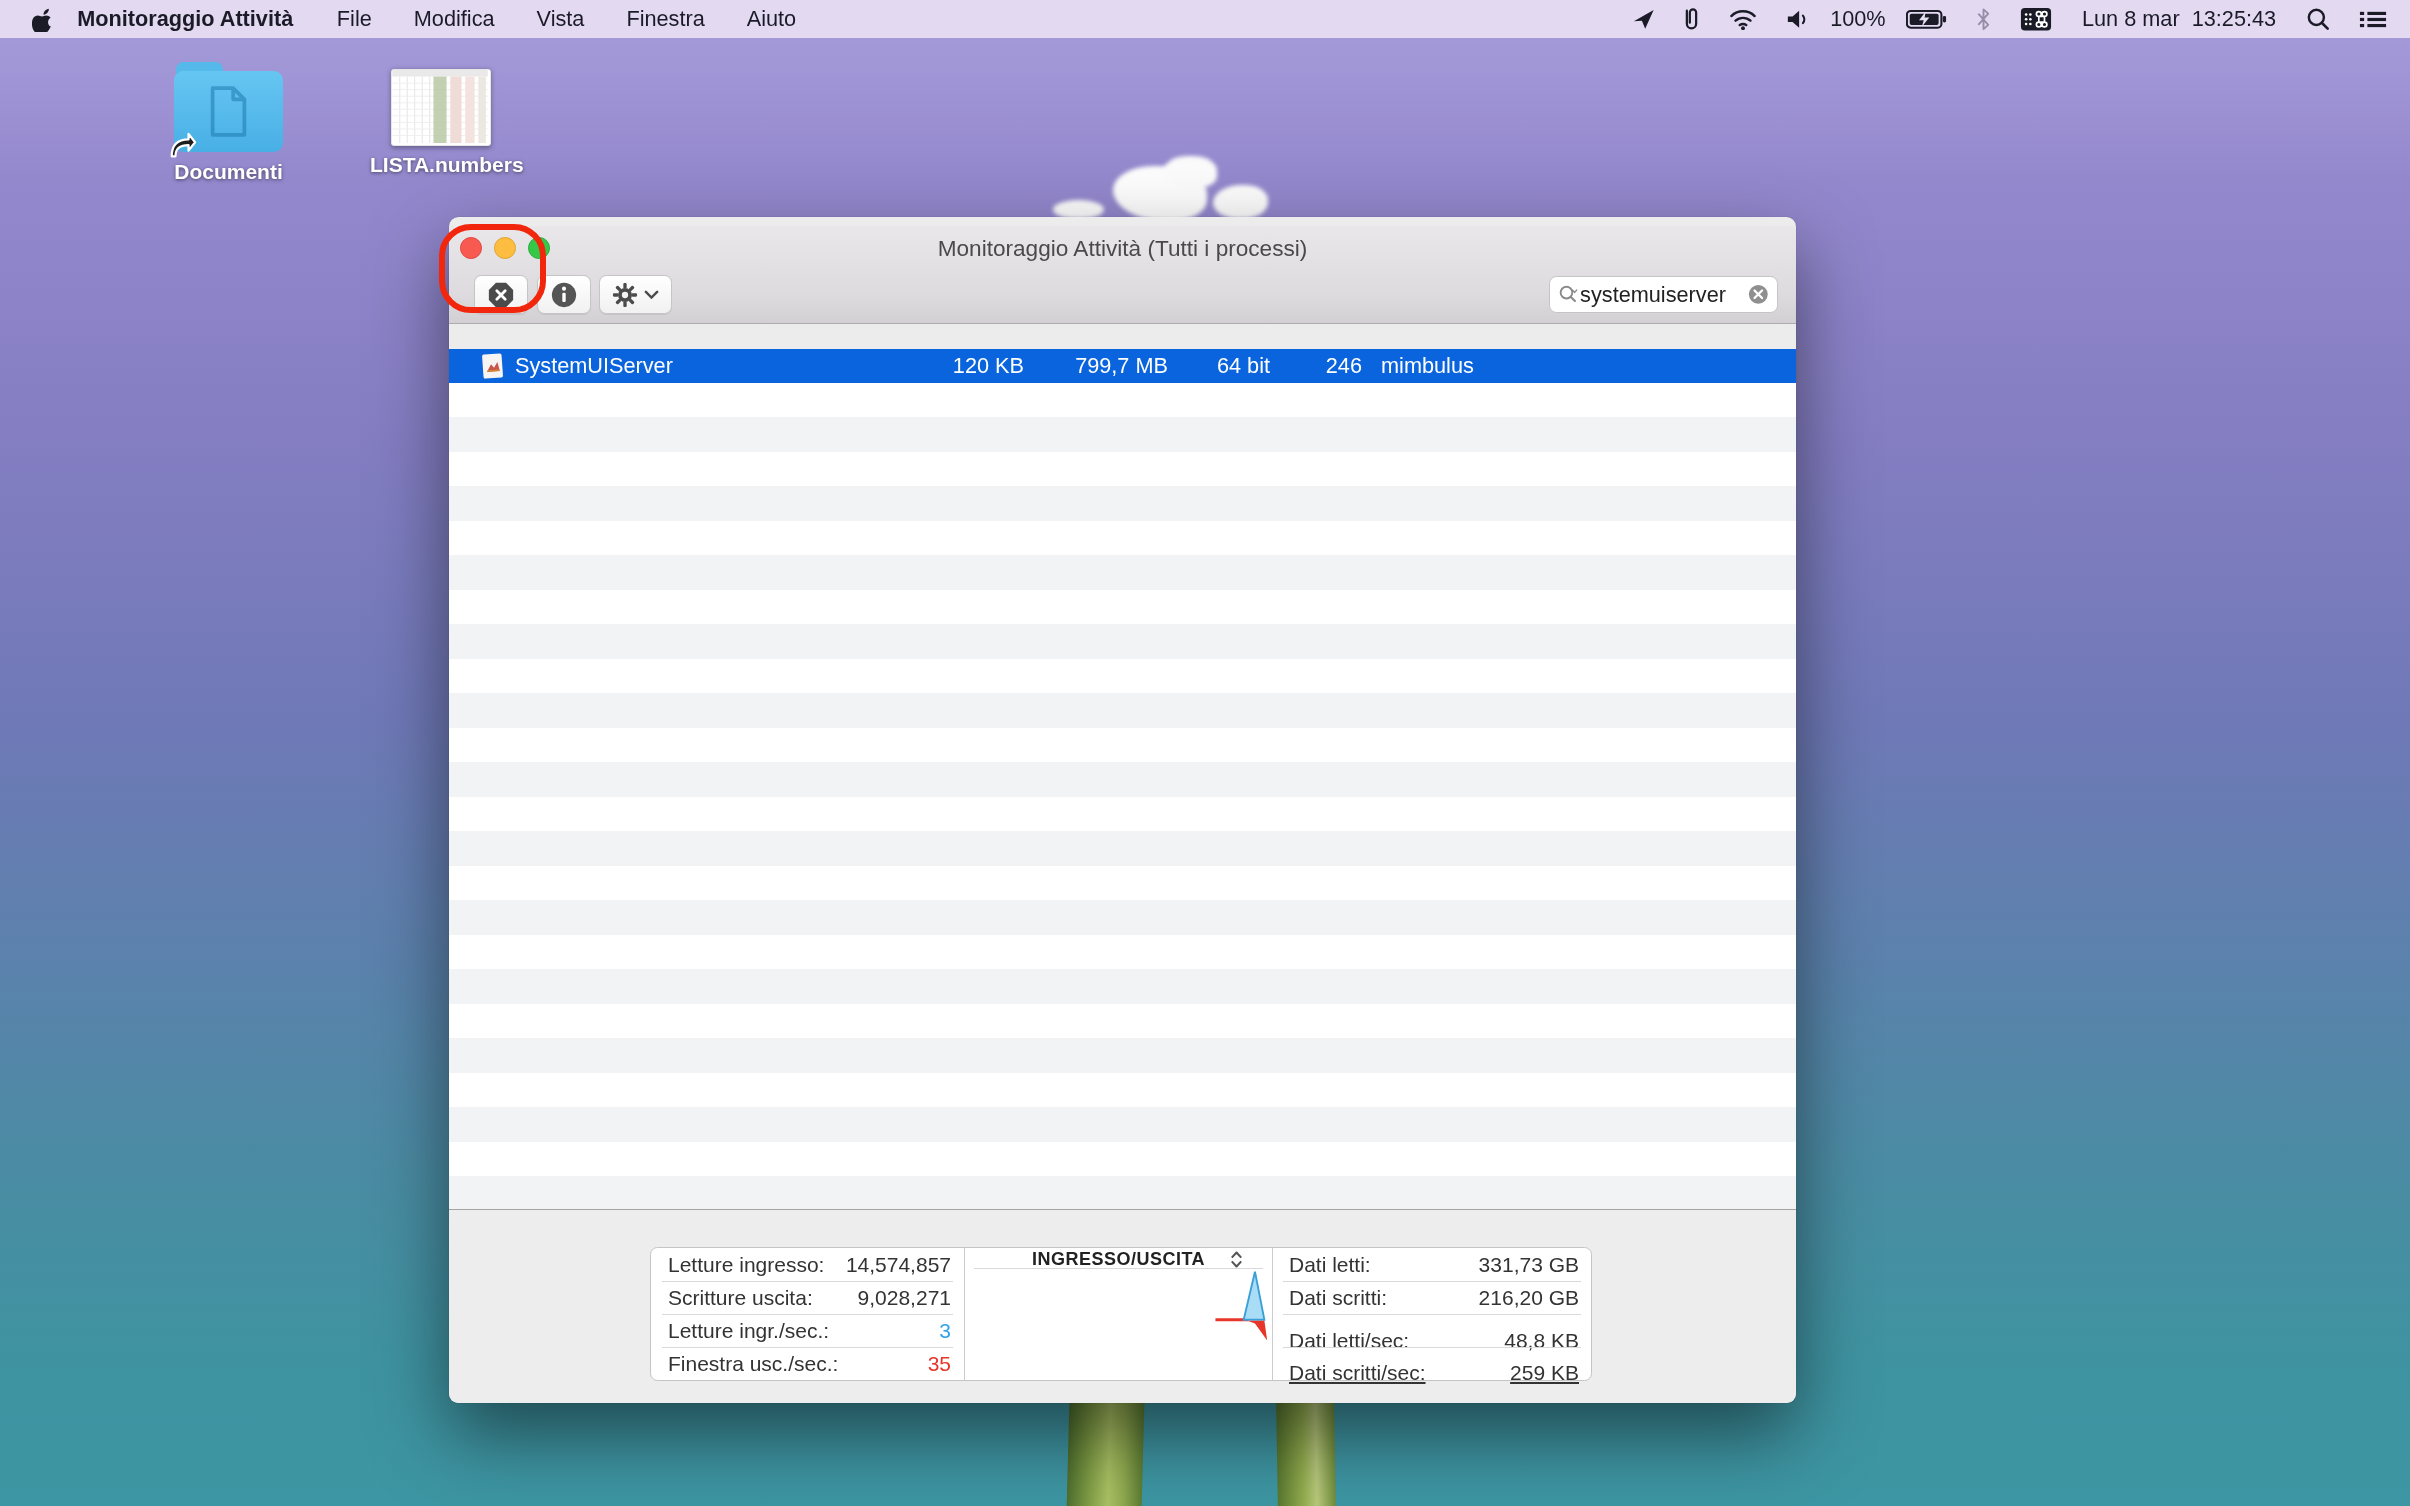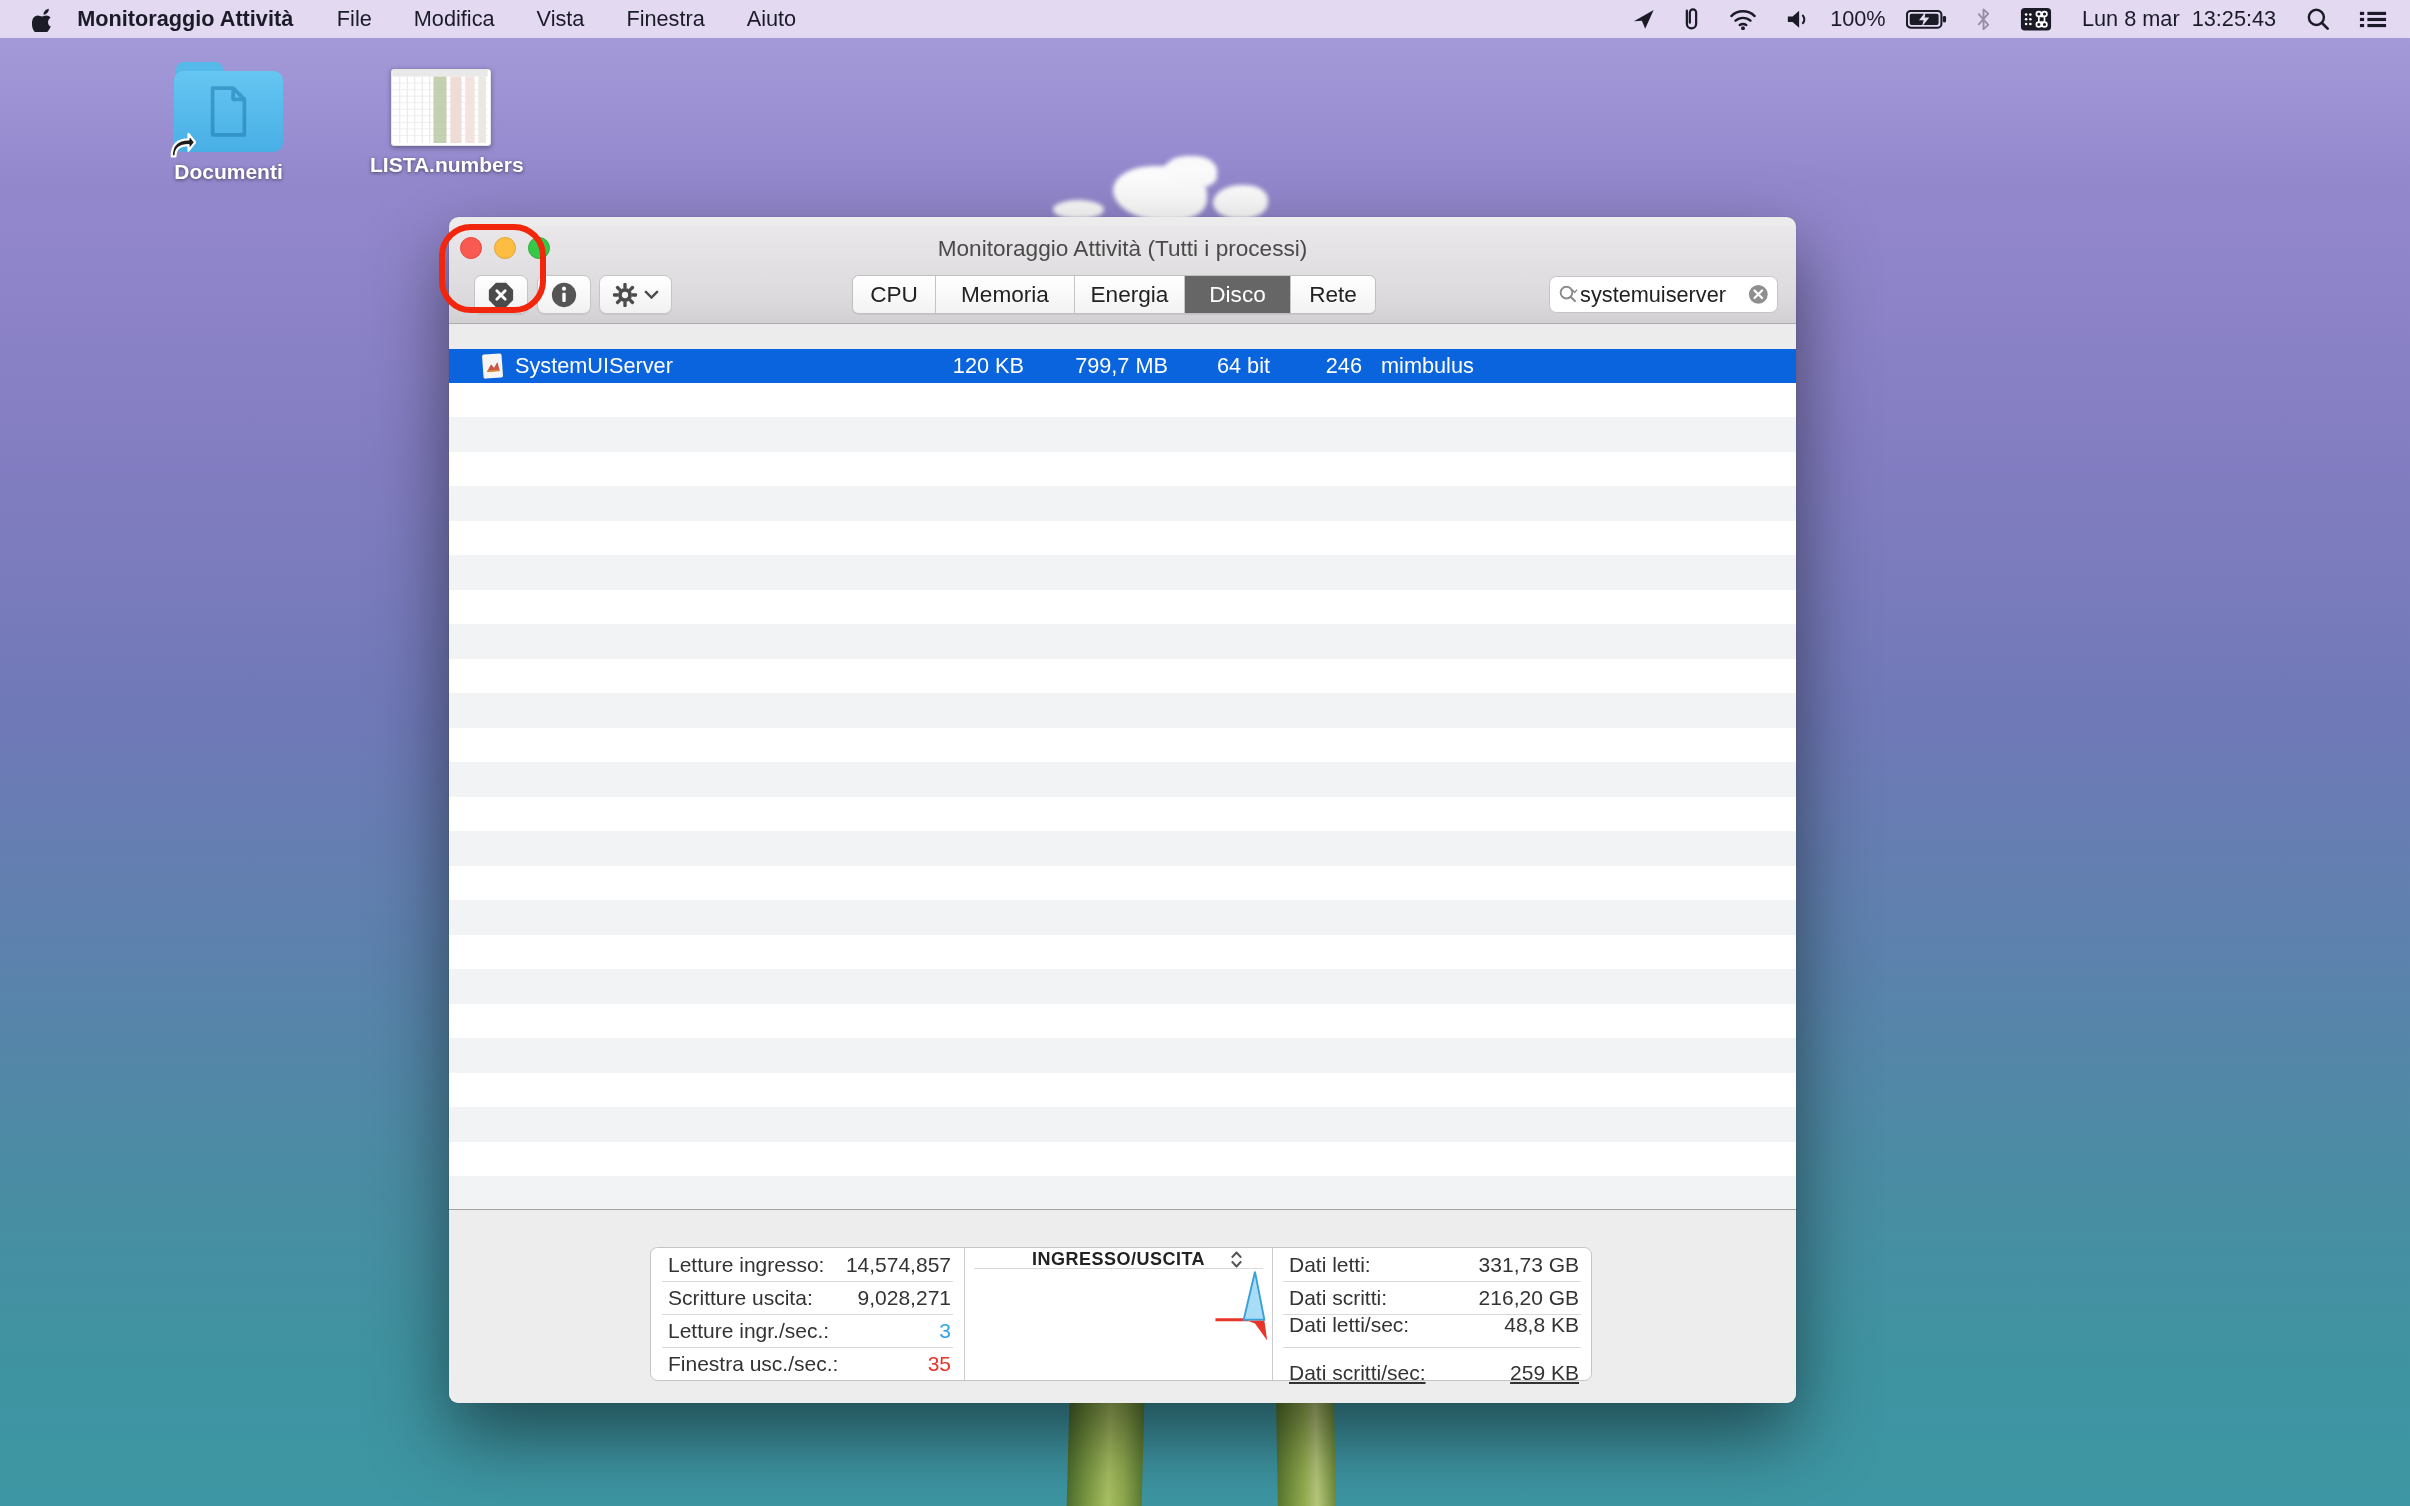--- a/index.html
+++ b/index.html
@@ -272,27 +272,20 @@
               <rect x="21" y="12.2" width="6" height="3.6" rx="1.2" transform="rotate(45 14 14)"></rect>
             </g>
           </g>
           <circle cx="14" cy="14" r="3.4" fill="#f4f4f4"></circle>
           </svg>
         <svg width="15" height="9.4" viewBox="0 0 16 10">
           <path d="M2 2 L8 8 L14 2" fill="none" stroke="#4b4b4b" stroke-width="2.6" stroke-linecap="round"></path>
           </svg>
       </div>
 
-      <div id="segs">
-        <div class="seg" style="width:82px;">CPU</div>
-        <div class="seg" style="width:139px;">Memoria</div>
-        <div class="seg" style="width:110px;">Energia</div>
-        <div class="seg active" style="width:106px;">Disco</div>
-        <div class="seg" style="width:85px;">Rete</div>
-      </div>
 
       <div id="search">
         <svg width="22.6" height="21" viewBox="0 0 24 22">
           <circle cx="9" cy="9" r="6.2" fill="none" stroke="#8a8a8a" stroke-width="2"></circle>
           <path d="M13.6 13.6 L18 18" stroke="#8a8a8a" stroke-width="2.2" stroke-linecap="round"></path>
           <path d="M19 8 l3 3.5 3-3.5" fill="none" stroke="#8a8a8a" stroke-width="1.8" transform="translate(-1,-1) scale(0.85)"></path>
           </svg>
         <input type="text" readonly="" value="systemuiserver" style="">
         <svg width="22.6" height="22.6" viewBox="0 0 24 24">
           <circle cx="12" cy="12" r="10" fill="#8f8f8f"></circle>
@@ -365,21 +358,21 @@
 
         <div class="ssec" style="left:621px; width:320px;">
           <div class="srow" style="top:0;">
               <span>Dati letti:</span>
               <span>331,73 GB</span>
             </div>
           <div class="srow" style="top:33px;">
               <span>Dati scritti:</span>
               <span>216,20 GB</span>
             </div>
-          <div class="srow" style="top:60px;">
+          <div class="srow" style="top:76px;">
               <span>Dati letti/sec:</span>
               <span>48,8 KB</span>
             </div>
           <div class="srow" style="top:108px;text-decoration:underline;">
               <span>Dati scritti/sec:</span>
               <span>259 KB</span>
             </div>
           <div class="sline" style="top:33px;"></div>
           <div class="sline" style="top:66px;"></div>
           <div class="sline" style="top:99px;"></div>

